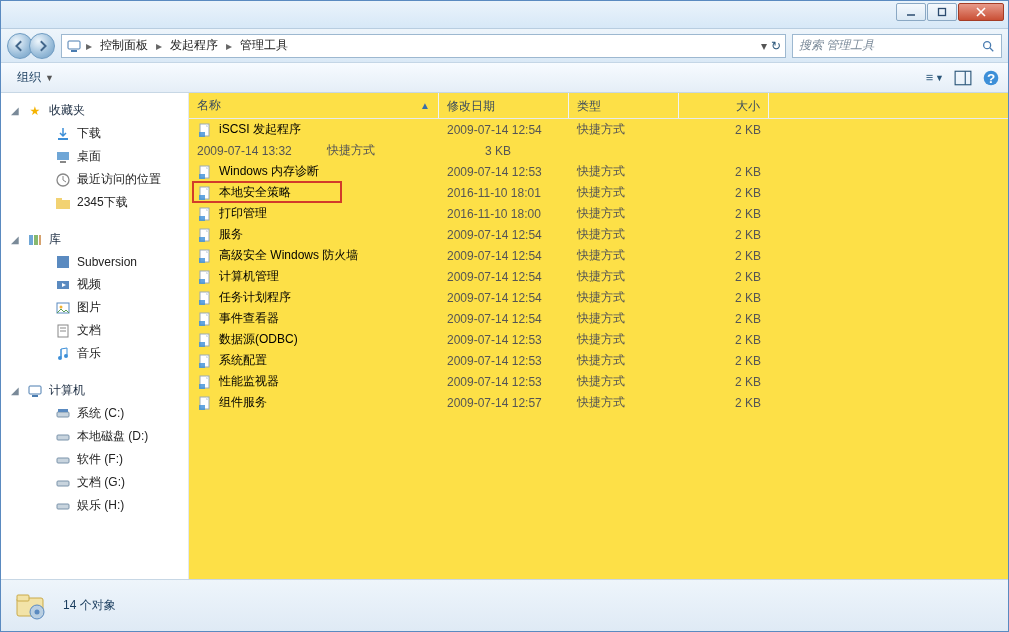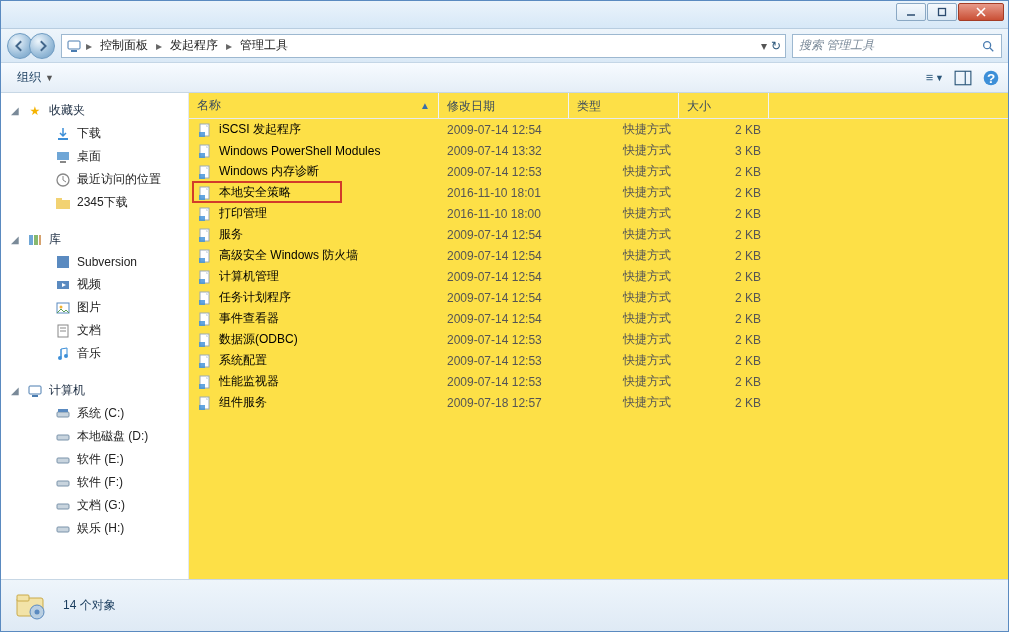--- a/index.html
+++ b/index.html
@@ -39,29 +39,29 @@
 .side-icon { width:16px; height:16px; display:inline-flex; align-items:center; justify-content:center; }
 .side-icon svg { width:16px; height:16px; }
 .tri { width:10px; color:#7a8a99; font-size:10px; }
 
 .main { flex:1; background:#fde047; display:flex; flex-direction:column; min-width:0; }
 .cols { display:flex; height:26px; border-bottom:1px solid #e6eaee; color:#3a4b5c; }
 .col { padding:5px 8px; border-right:1px solid #f0f3f6; }
 .col.name { width:250px; display:flex; align-items:center; gap:6px; }
 .col.date { width:130px; }
 .col.type { width:110px; }
-.col.size { width:90px; }
+.col.size { width:90px; text-align:right; }
 .sort-ind { color:#3a6ea8; font-size:10px; margin-left:auto; }
 
 .rows { flex:1; overflow:auto; }
 .row { display:flex; height:21px; align-items:center; }
 .cell { padding:2px 8px; overflow:hidden; white-space:nowrap; text-overflow:ellipsis; }
 .cell.name { width:250px; display:flex; align-items:center; gap:6px; color:#000; }
 .cell.date { width:130px; color:#555; }
-.cell.type { width:110px; color:#555;text-align:right; }
+.cell.type { width:110px; color:#555; }
 .cell.size { width:90px; text-align:right; color:#555; }
 .file-icon { width:16px; height:16px; display:inline-flex; align-items:center; justify-content:center; }
 .file-icon svg { width:16px; height:16px; }
 .highlight-box { position:absolute; border:2px solid #d23b2a; pointer-events:none; }
 .rows-wrap { position:relative; }
 
 .statusbar { height:52px; background: linear-gradient(#eef5fb,#dfeaf5); border-top:1px solid #c7d7e5; display:flex; align-items:center; padding:10px 10px; gap:12px; color:#1a3d5e; }
 .status-icon { width:40px; height:40px; display:flex; align-items:center; justify-content:center; }
 .status-icon svg { width:36px; height:36px; }
 </style>
@@ -295,28 +295,20 @@
                 </svg>
               </span>
               <span>本地磁盘 (D:)</span>
             </div>
             <div class="side-item">
               <span class="side-icon">
                 <svg viewBox="0 0 16 16">
                   <rect x="2" y="6" width="12" height="5" rx="1" fill="#c8d4de" stroke="#7a93aa"></rect>
                 </svg>
               </span>
-              <span>软件 (E:)</span>
-            </div>
-            <div class="side-item">
-              <span class="side-icon">
-                <svg viewBox="0 0 16 16">
-                  <rect x="2" y="6" width="12" height="5" rx="1" fill="#c8d4de" stroke="#7a93aa"></rect>
-                </svg>
-              </span>
               <span>软件 (F:)</span>
             </div>
             <div class="side-item">
               <span class="side-icon">
                 <svg viewBox="0 0 16 16">
                   <rect x="2" y="6" width="12" height="5" rx="1" fill="#c8d4de" stroke="#7a93aa"></rect>
                 </svg>
               </span>
               <span>文档 (G:)</span>
             </div>
@@ -353,30 +345,20 @@
                     <rect x="2" y="10" width="6" height="5" fill="#3d8fd8" opacity="0.8"></rect>
                   </svg>
                 </span>
                 <span>iSCSI 发起程序</span>
               </div>
               <div class="cell date">2009-07-14 12:54</div>
               <div class="cell type">快捷方式</div>
               <div class="cell size">2 KB</div>
             </div>
             <div class="row">
-              <div class="cell name">
-                <span class="file-icon">
-                  <svg viewBox="0 0 16 16">
-                    <rect x="3" y="2" width="9" height="12" fill="#fff" stroke="#9aa9b6"></rect>
-                    <path d="M3 2l3 3h-3z" fill="#d8e1e9" transform="translate(6,0)"></path>
-                    <rect x="2" y="10" width="6" height="5" fill="#3d8fd8" opacity="0.8"></rect>
-                  </svg>
-                </span>
-                <span>Windows PowerShell Modules</span>
-              </div>
               <div class="cell date">2009-07-14 13:32</div>
               <div class="cell type">快捷方式</div>
               <div class="cell size">3 KB</div>
             </div>
             <div class="row">
               <div class="cell name">
                 <span class="file-icon">
                   <svg viewBox="0 0 16 16">
                     <rect x="3" y="2" width="9" height="12" fill="#fff" stroke="#9aa9b6"></rect>
                     <path d="M3 2l3 3h-3z" fill="#d8e1e9" transform="translate(6,0)"></path>
@@ -543,21 +525,21 @@
               <div class="cell name">
                 <span class="file-icon">
                   <svg viewBox="0 0 16 16">
                     <rect x="3" y="2" width="9" height="12" fill="#fff" stroke="#9aa9b6"></rect>
                     <path d="M3 2l3 3h-3z" fill="#d8e1e9" transform="translate(6,0)"></path>
                     <rect x="2" y="10" width="6" height="5" fill="#3d8fd8" opacity="0.8"></rect>
                   </svg>
                 </span>
                 <span>组件服务</span>
               </div>
-              <div class="cell date">2009-07-18 12:57</div>
+              <div class="cell date">2009-07-14 12:57</div>
               <div class="cell type">快捷方式</div>
               <div class="cell size">2 KB</div>
             </div>
           </div>
         <div class="highlight-box" id="hlbox" style="left: 3px; top: 62px; width: 150px; height: 22px;"></div>
       </div>
     </div>
   </div>
 
   <div class="statusbar">

